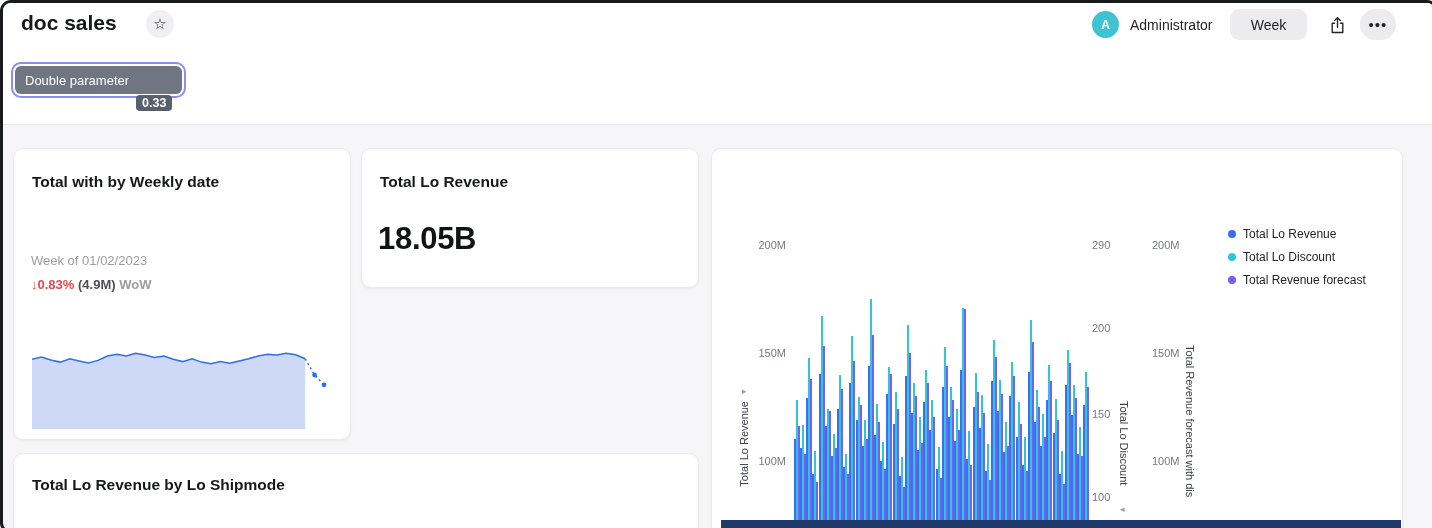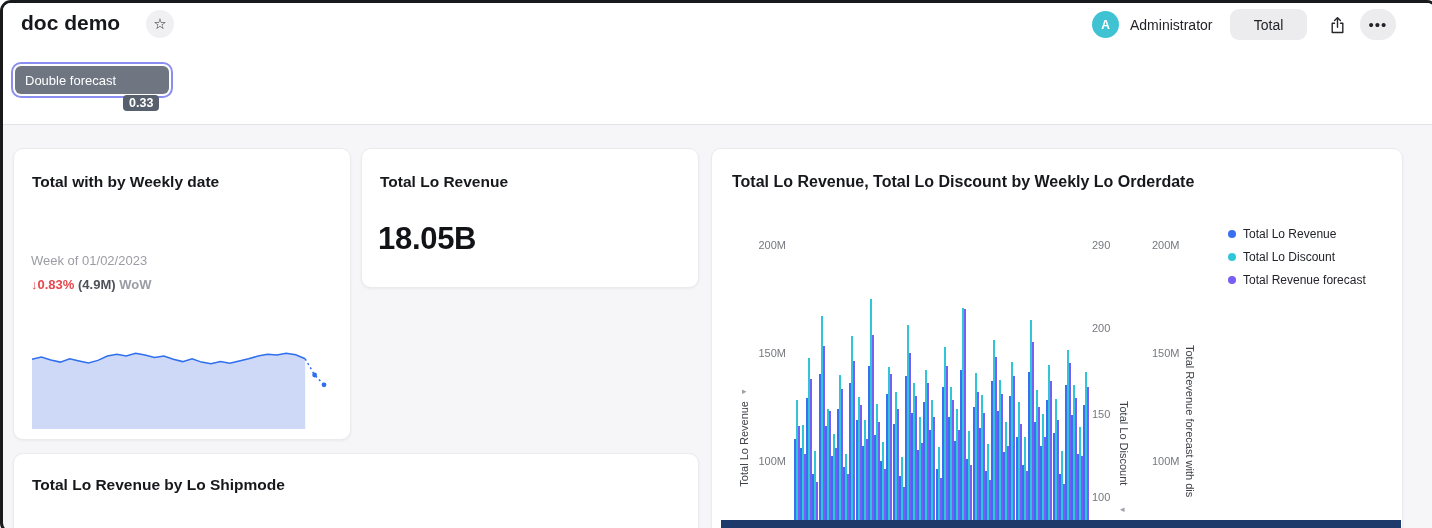--- a/index.html
+++ b/index.html
@@ -52,42 +52,42 @@
   .legend-dot{width:8px;height:8px;border-radius:50%;flex:0 0 auto;}
   .legend-label{font-size:12px;color:#22242a;white-space:nowrap;}
   .clipped-bar{position:absolute;left:718px;top:517px;width:680px;height:12px;background:#1e3a6b;}
 </style>
 </head>
 <body>
 
 <div class="frame">
 
   <header class="header">
-    <div class="doc-title">doc demo</div>
+    <div class="doc-title">doc sales</div>
     <button class="star-btn"><span>☆</span></button>
 
     <div class="avatar" style="background: rgb(63, 195, 211);">
         <span>A</span>
       </div>
     <span class="user-name">Administrator</span>
-    <button class="edit-btn">Total</button>
+    <button class="edit-btn">Week</button>
     <button class="share-btn">
       <svg width="17" height="19" viewBox="0 0 17 19">
         <g fill="none" stroke="#26262b" stroke-width="1.4" stroke-linecap="round" stroke-linejoin="round">
           <path d="M5.5 7.2 H3.2 V16.5 H13.8 V7.2 H11.5"></path>
           <path d="M8.5 11.2 V2"></path>
           <path d="M5.6 4.6 L8.5 1.7 L11.4 4.6"></path>
         </g>
       </svg>
     </button>
     <button class="more-btn"><span>•••</span></button>
 
     <div class="param-pill">
       <div class="param-inner">
-        <span class="param-label">Double forecast</span>
+        <span class="param-label">Double parameter</span>
         <span class="param-value">0.33</span>
       </div>
     </div>
   </header>
 
   <section class="card card-a">
     <div class="card-title">Total with by Weekly date</div>
     <div class="kpi-sub">Week of 01/02/2023</div>
     <div class="kpi-delta">
       <span class="delta-red"><span>↓</span><span>0.83%</span></span>
@@ -102,21 +102,20 @@
           <circle cx="292" cy="37.8" r="2.4" fill="#2f6fed"></circle>
      </svg></div>
   </section>
 
   <section class="card card-b">
     <div class="card-title">Total Lo Revenue</div>
     <div class="kpi-value" style="top:72px">18.05B</div>
   </section>
 
   <section class="card card-c">
-    <div class="card-title-lg">Total Lo Revenue, Total Lo Discount by Weekly Lo Orderdate</div>
 
     <span class="pan pan-left-axis">▸</span>
     <div class="axis-title up at-left">Total Lo Revenue</div>
     <div class="tick lt lt1">200M</div>
     <div class="tick lt lt2">150M</div>
     <div class="tick lt lt3">100M</div>
 
     <div class="combo-plot">
         <div class="bar-group">
           <div class="bar" style="background: rgb(58, 111, 240); height: 96px;"></div>

